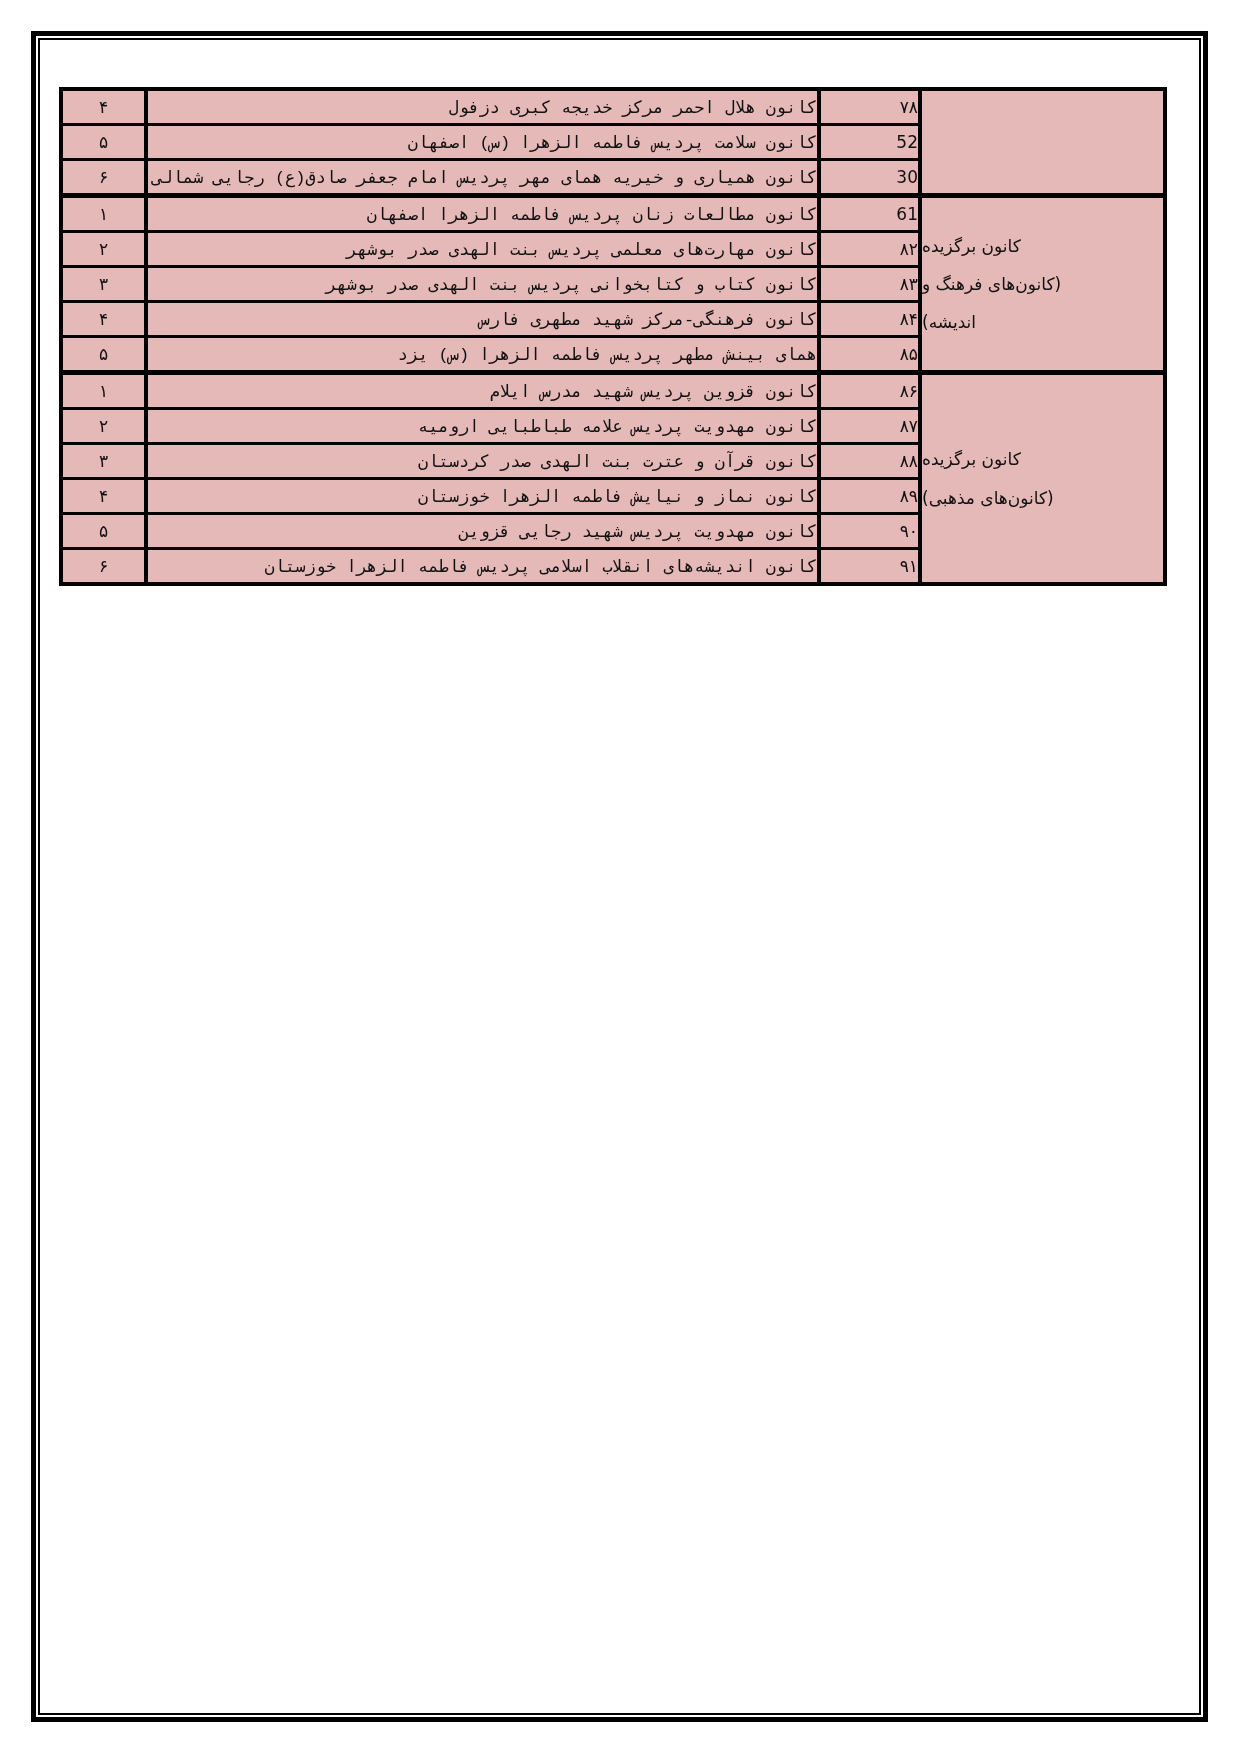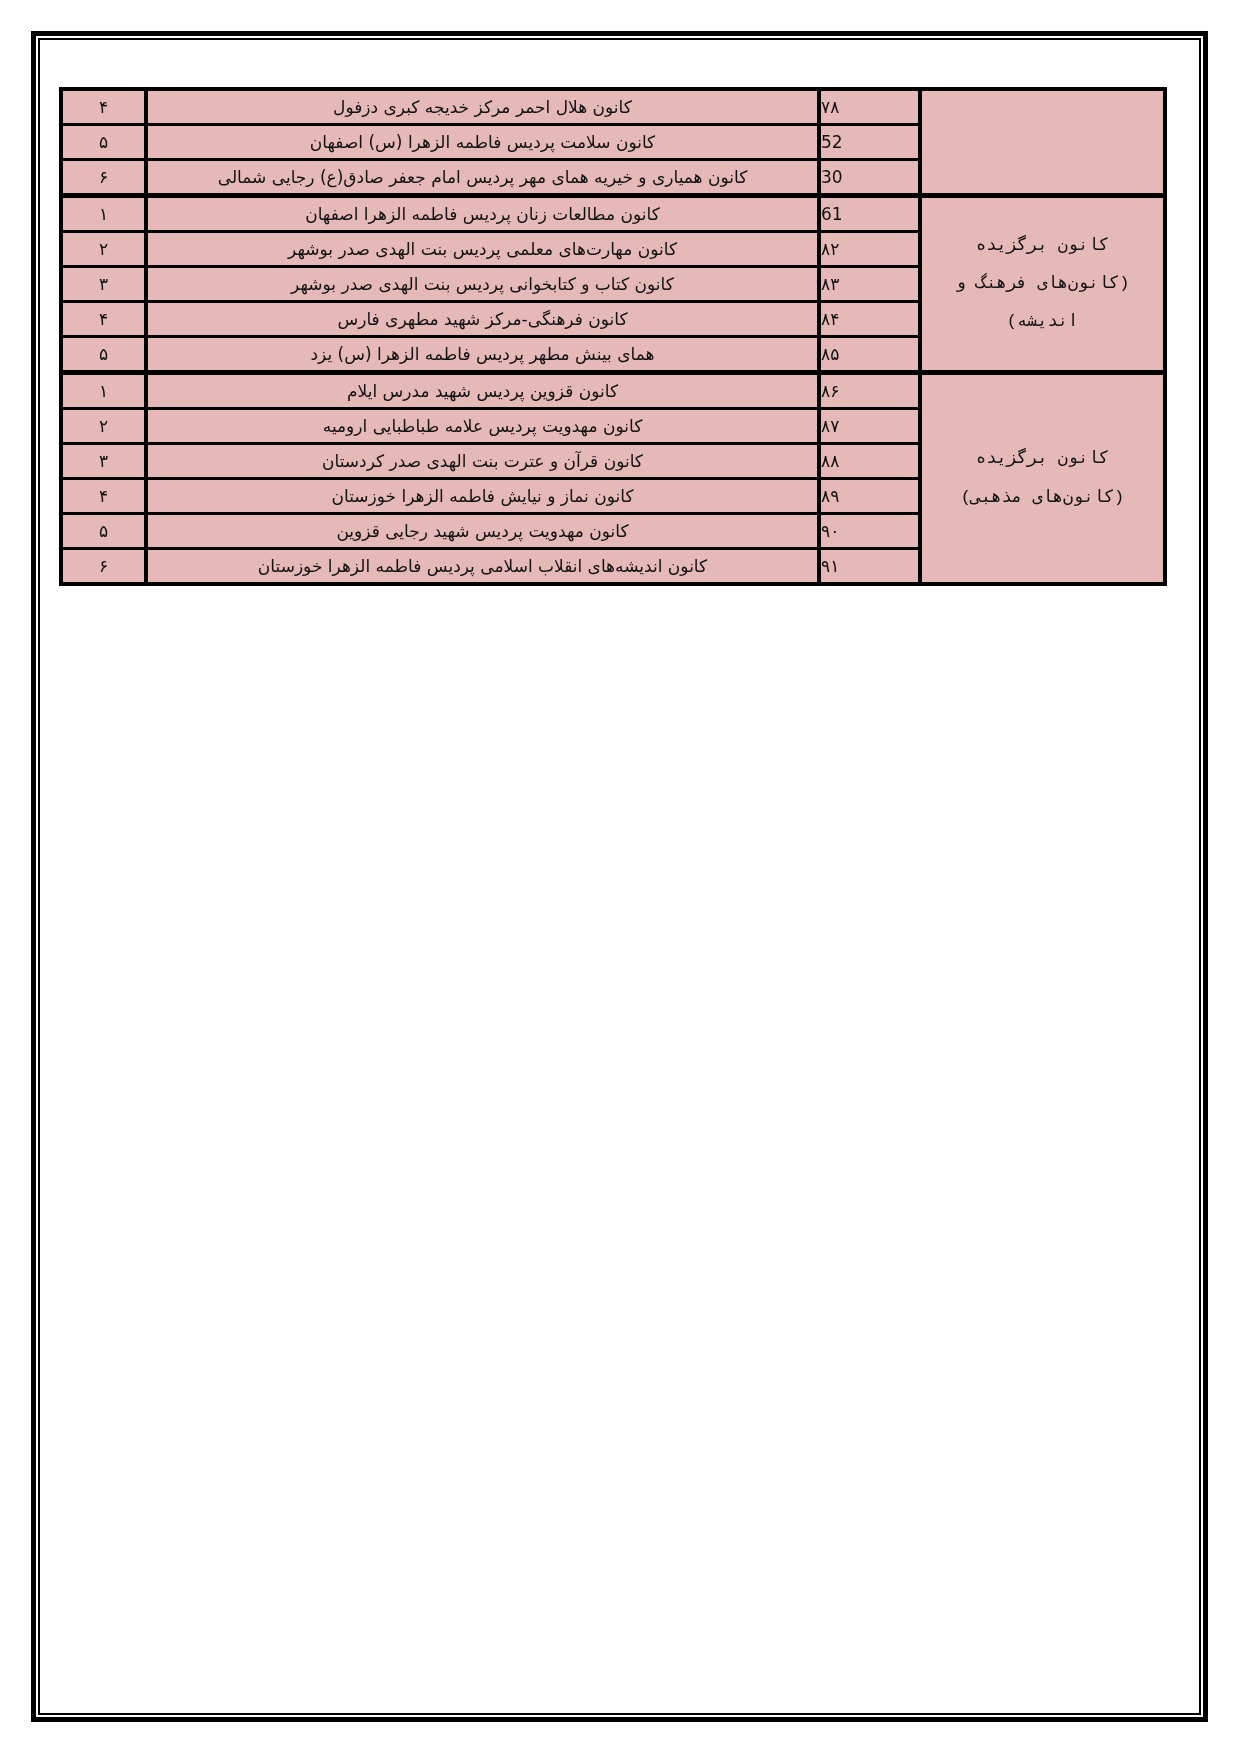--- a/index.html
+++ b/index.html
@@ -53,34 +53,34 @@
     font-size: 17px;
     color: #111111;
     vertical-align: middle;
     overflow: hidden;
   }
   tr.group-start td {
     border-top-width: 5px;
   }
   td.cat {
     background: #ffffff;
-    text-align: center;
+    text-align: left;
     font-size: 19px;
     line-height: 2.25;
     white-space: pre-line;
     vertical-align: middle;
-    font-family: Liberation Mono, monospace;
   }
   td.num {
-    text-align: left;
+    text-align: right;
   }
   td.name {
-    text-align: center;
+    text-align: right;
     padding-right: 8px;
     padding-left: 8px;
+    font-family: Liberation Mono, monospace;
   }
   td.idx {
     text-align: center;
   }
 </style>
 </head>
 <body>
 
 <div class="frame-outer">
   <div class="frame-inner"></div>

